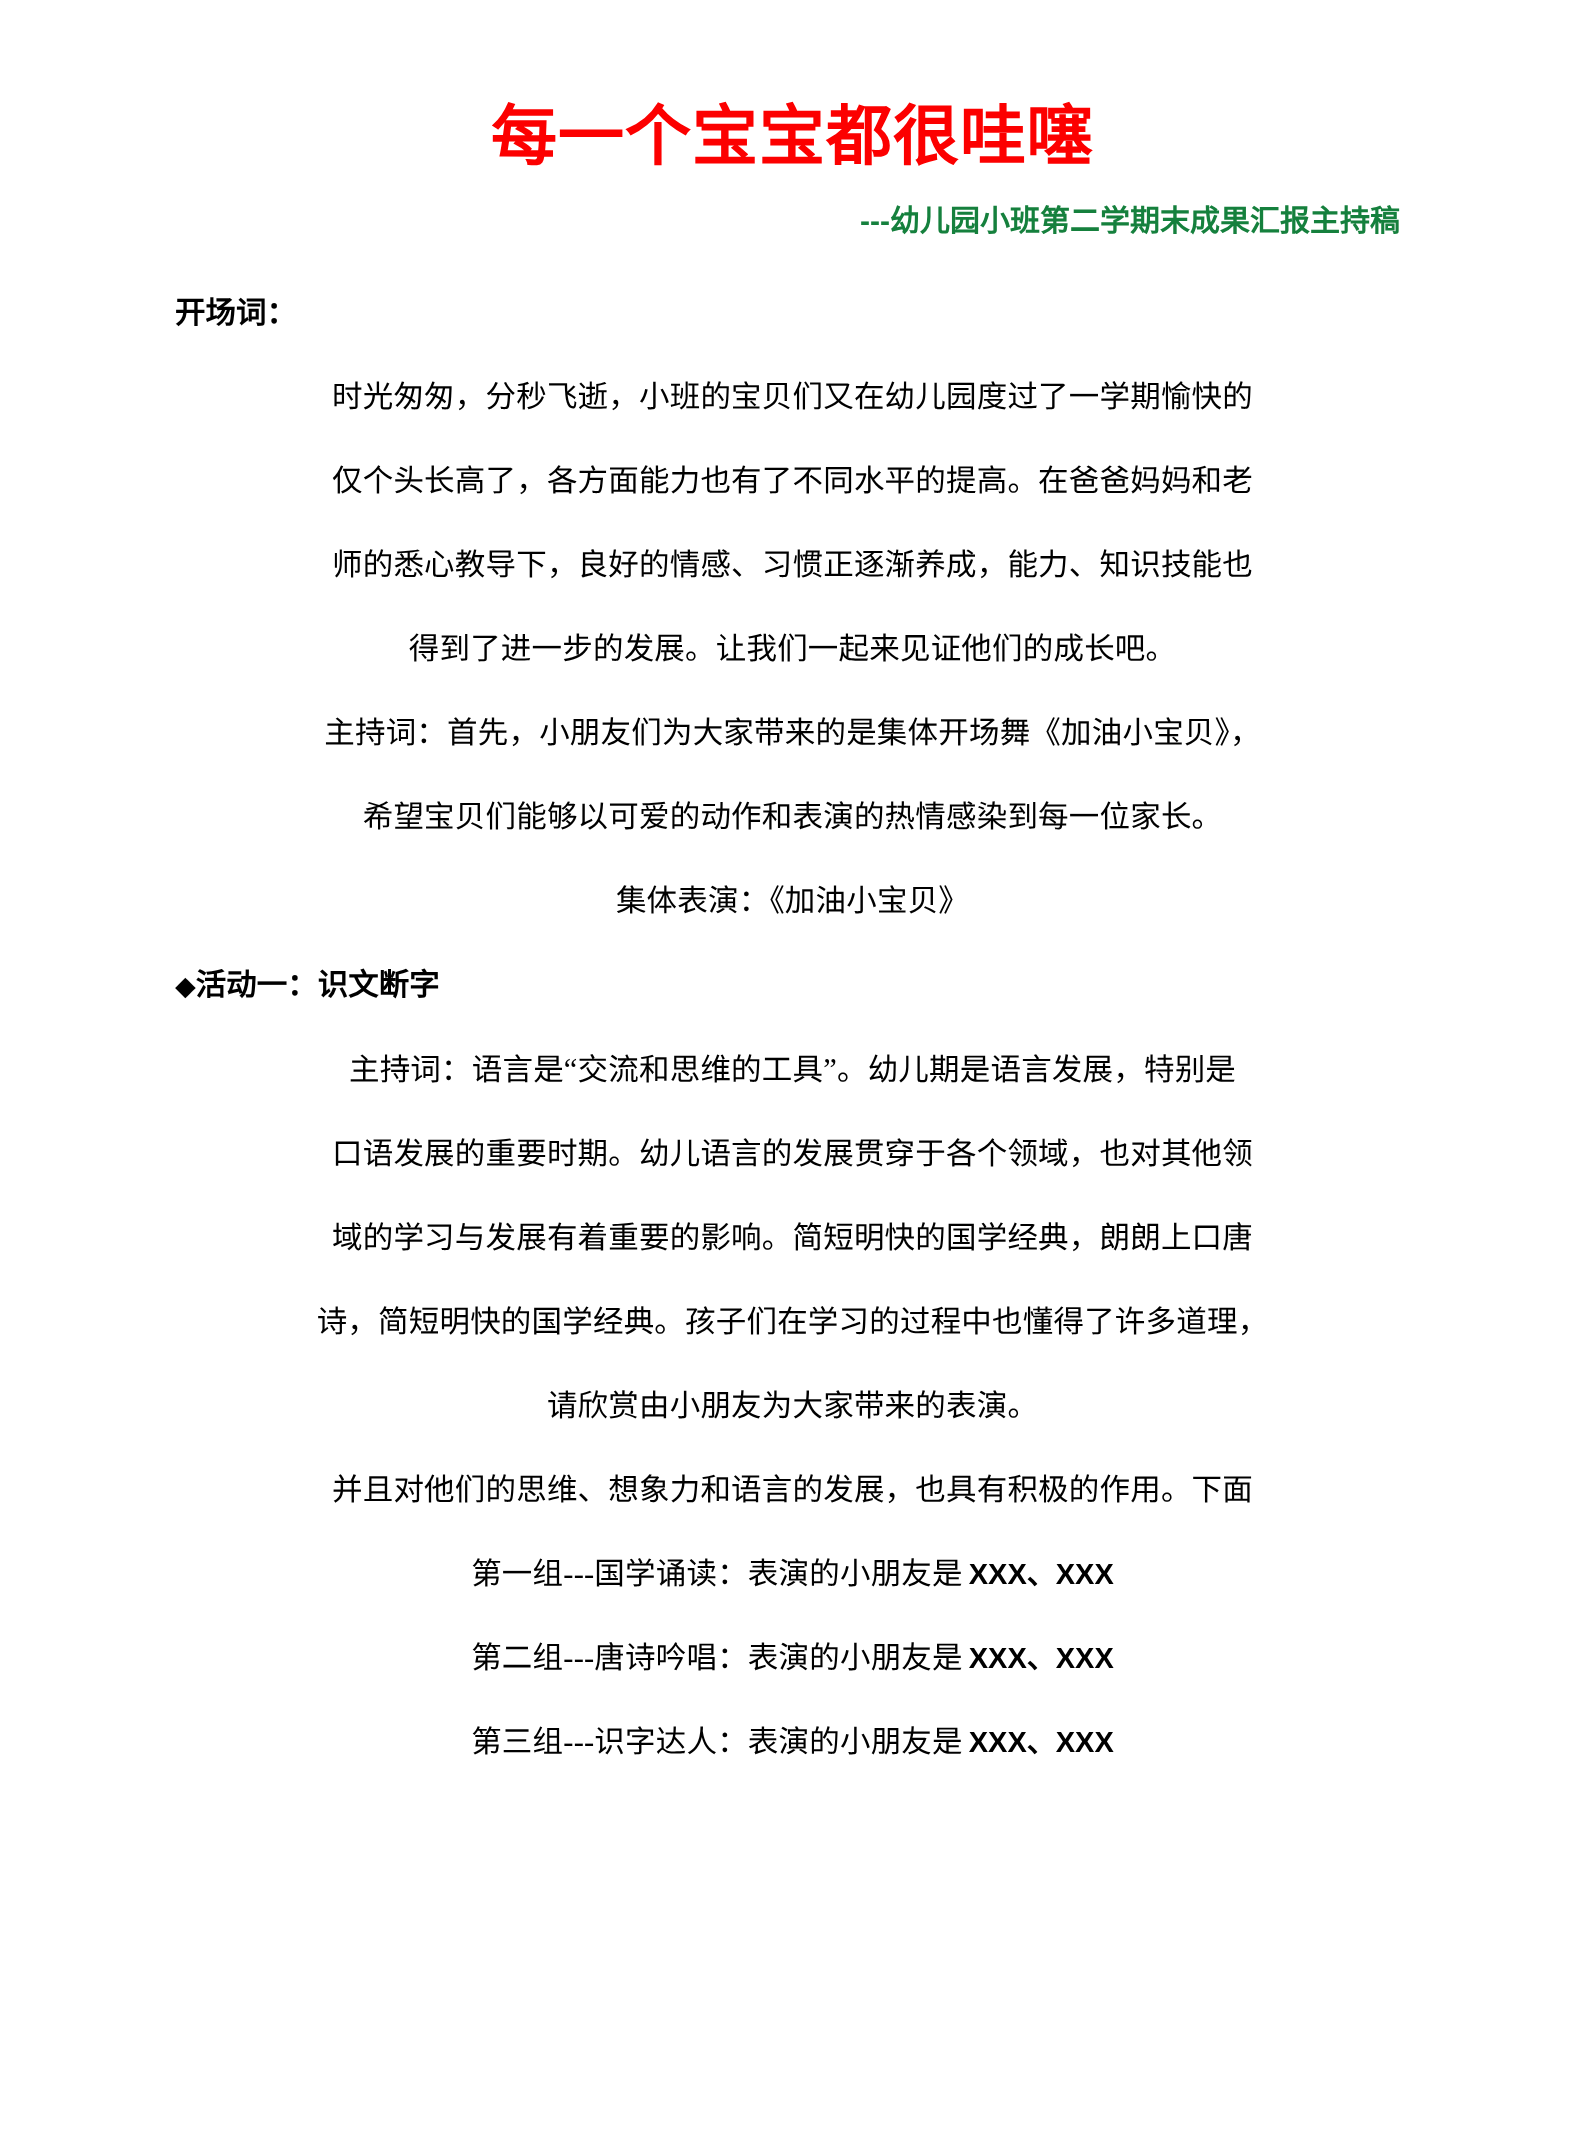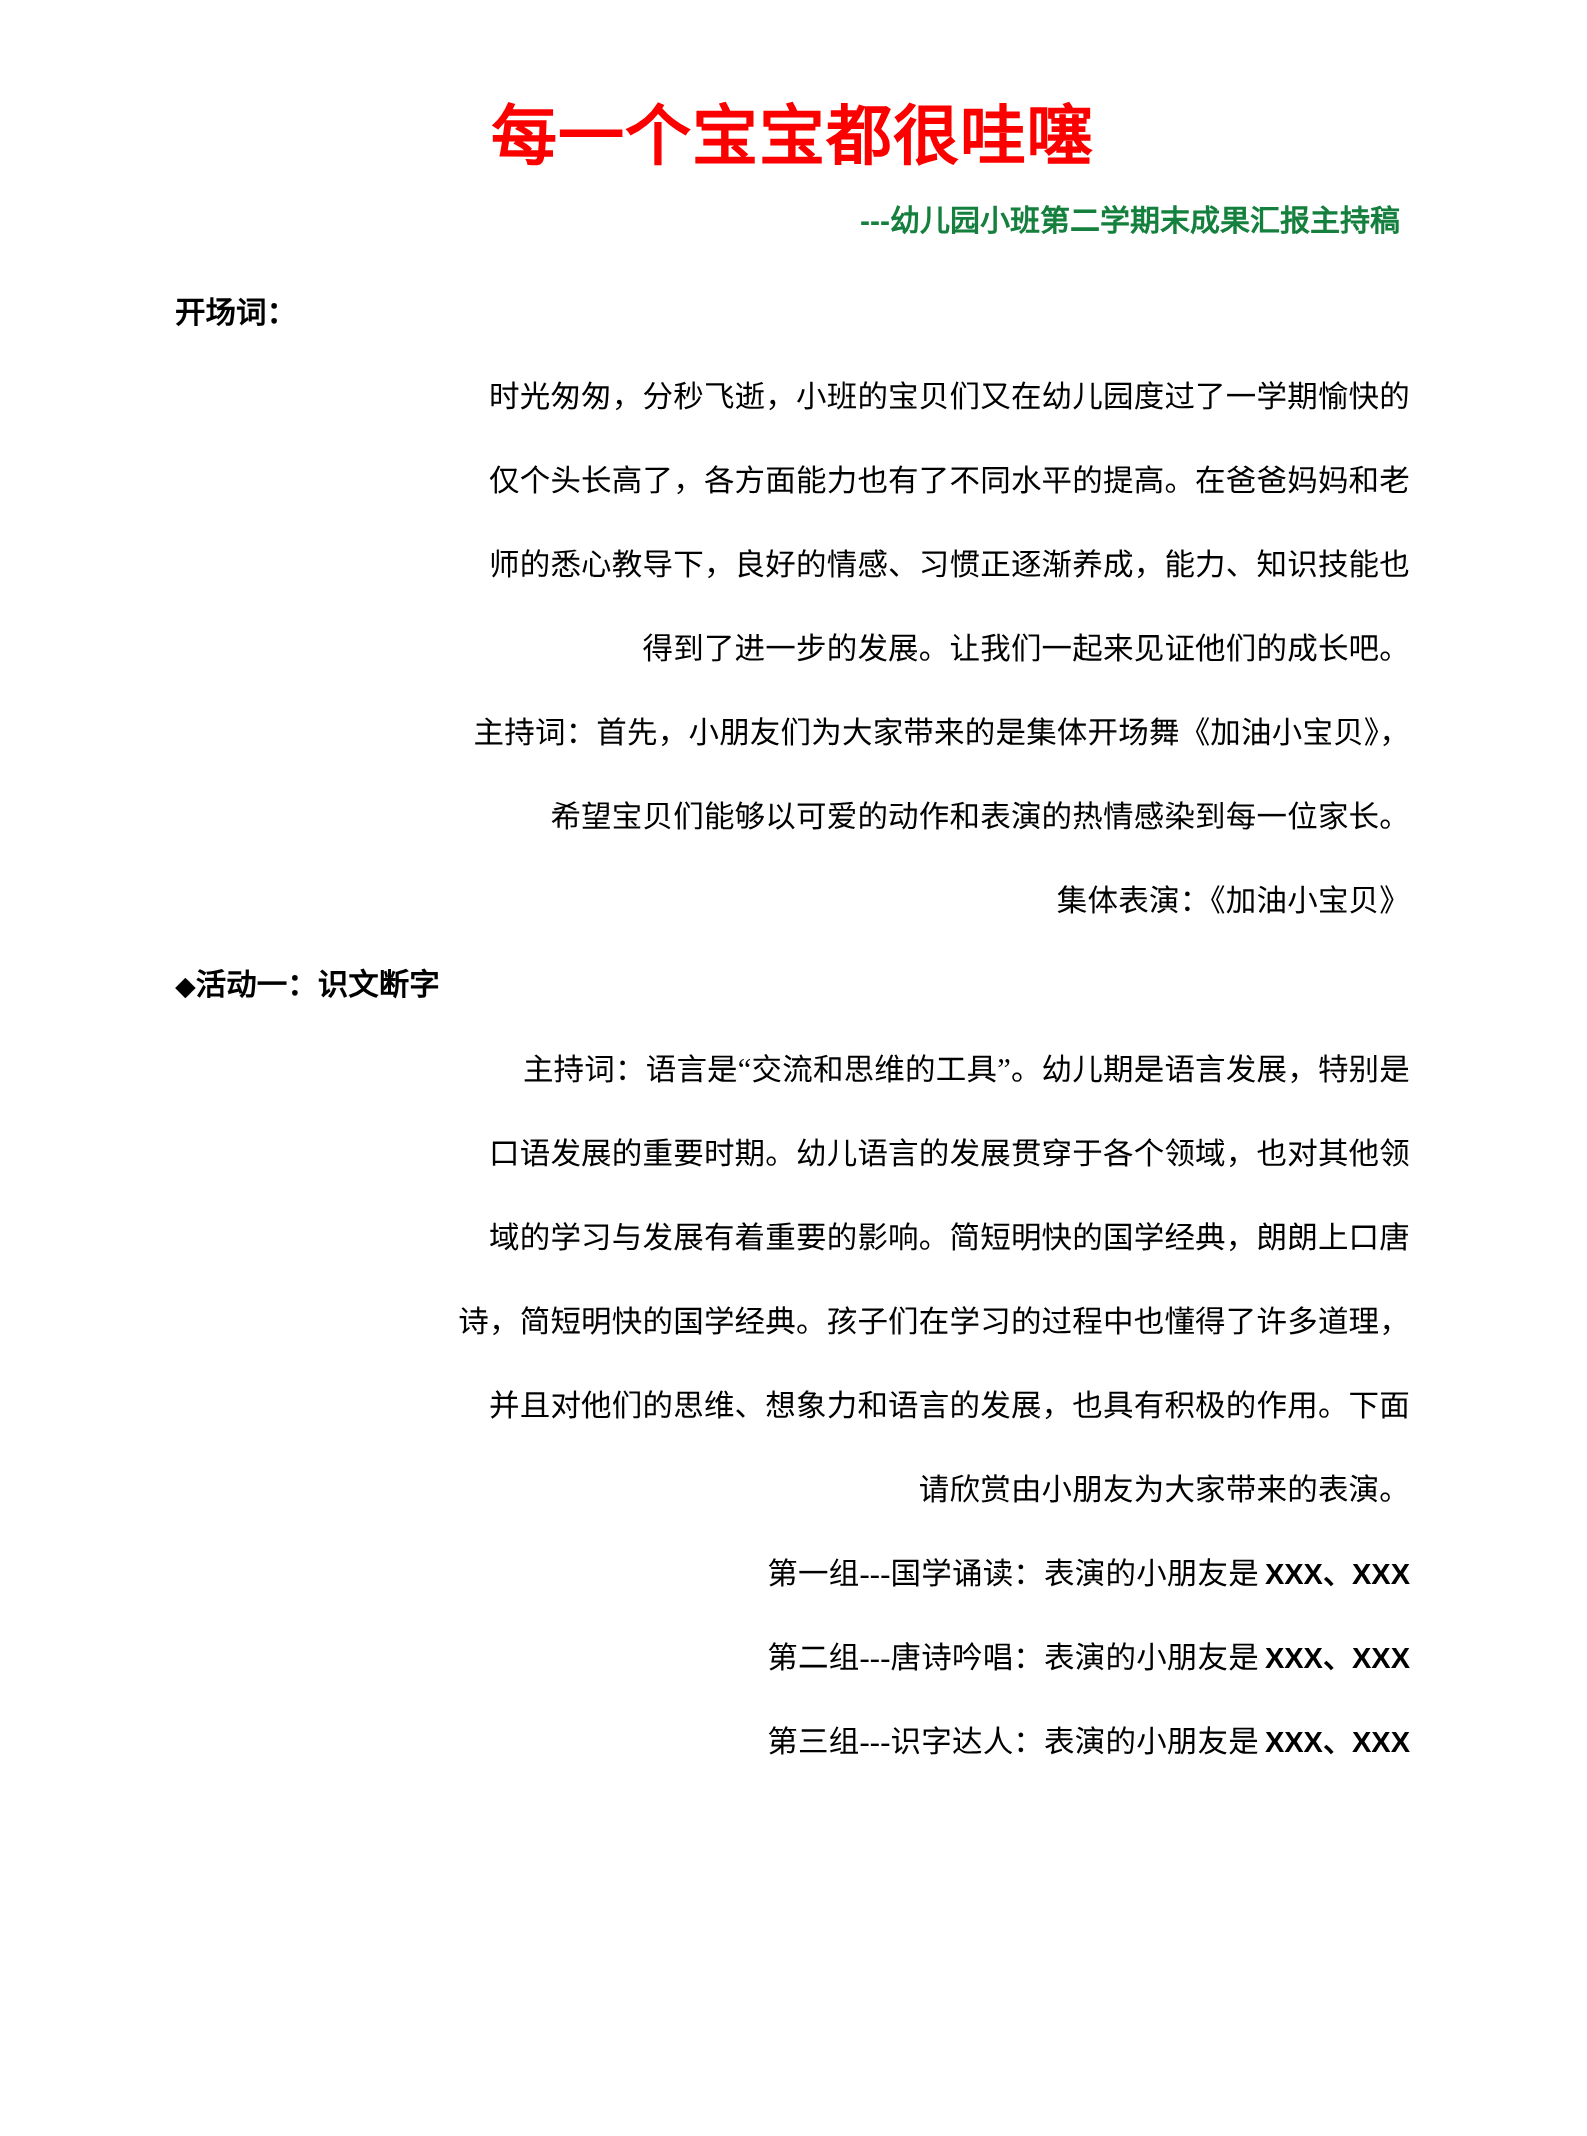--- a/index.html
+++ b/index.html
@@ -59,21 +59,21 @@
   .body-block {
     padding-top: 30px;
   }
 
   p.line {
     margin: 0;
     color: #000000;
     font-size: 30.5px;
     line-height: 84px;
     letter-spacing: 0.2px;
-    text-align: right;
+    text-align: center;
     white-space: nowrap;
   }
 
   p.line.bold,
   .heading {
     font-weight: bold;
   }
 
   .heading {
     margin: 0;
@@ -130,22 +130,22 @@
       <p class="line">集体表演：《加油小宝贝》</p>
 
       <p class="heading">
         <span class="diamond">◆</span><span>活动一：识文断字</span>
       </p>
 
       <p class="line">主持词：语言是“交流和思维的工具”。幼儿期是语言发展，特别是</p>
       <p class="line">口语发展的重要时期。幼儿语言的发展贯穿于各个领域，也对其他领</p>
       <p class="line">域的学习与发展有着重要的影响。简短明快的国学经典，朗朗上口唐</p>
       <p class="line">诗，简短明快的国学经典。孩子们在学习的过程中也懂得了许多道理，</p>
+      <p class="line">请欣赏由小朋友为大家带来的表演。</p>
       <p class="line">并且对他们的思维、想象力和语言的发展，也具有积极的作用。下面</p>
-      <p class="line">请欣赏由小朋友为大家带来的表演。</p>
 
       <p class="line">
         <span>第一组---国学诵读：表演的小朋友是</span><span class="sp-before-x"></span><span class="xxx">XXX、XXX</span>
       </p>
       <p class="line">
         <span>第二组---唐诗吟唱：表演的小朋友是</span><span class="sp-before-x"></span><span class="xxx">XXX、XXX</span>
       </p>
       <p class="line">
         <span>第三组---识字达人：表演的小朋友是</span><span class="sp-before-x"></span><span class="xxx">XXX、XXX</span>
       </p>

